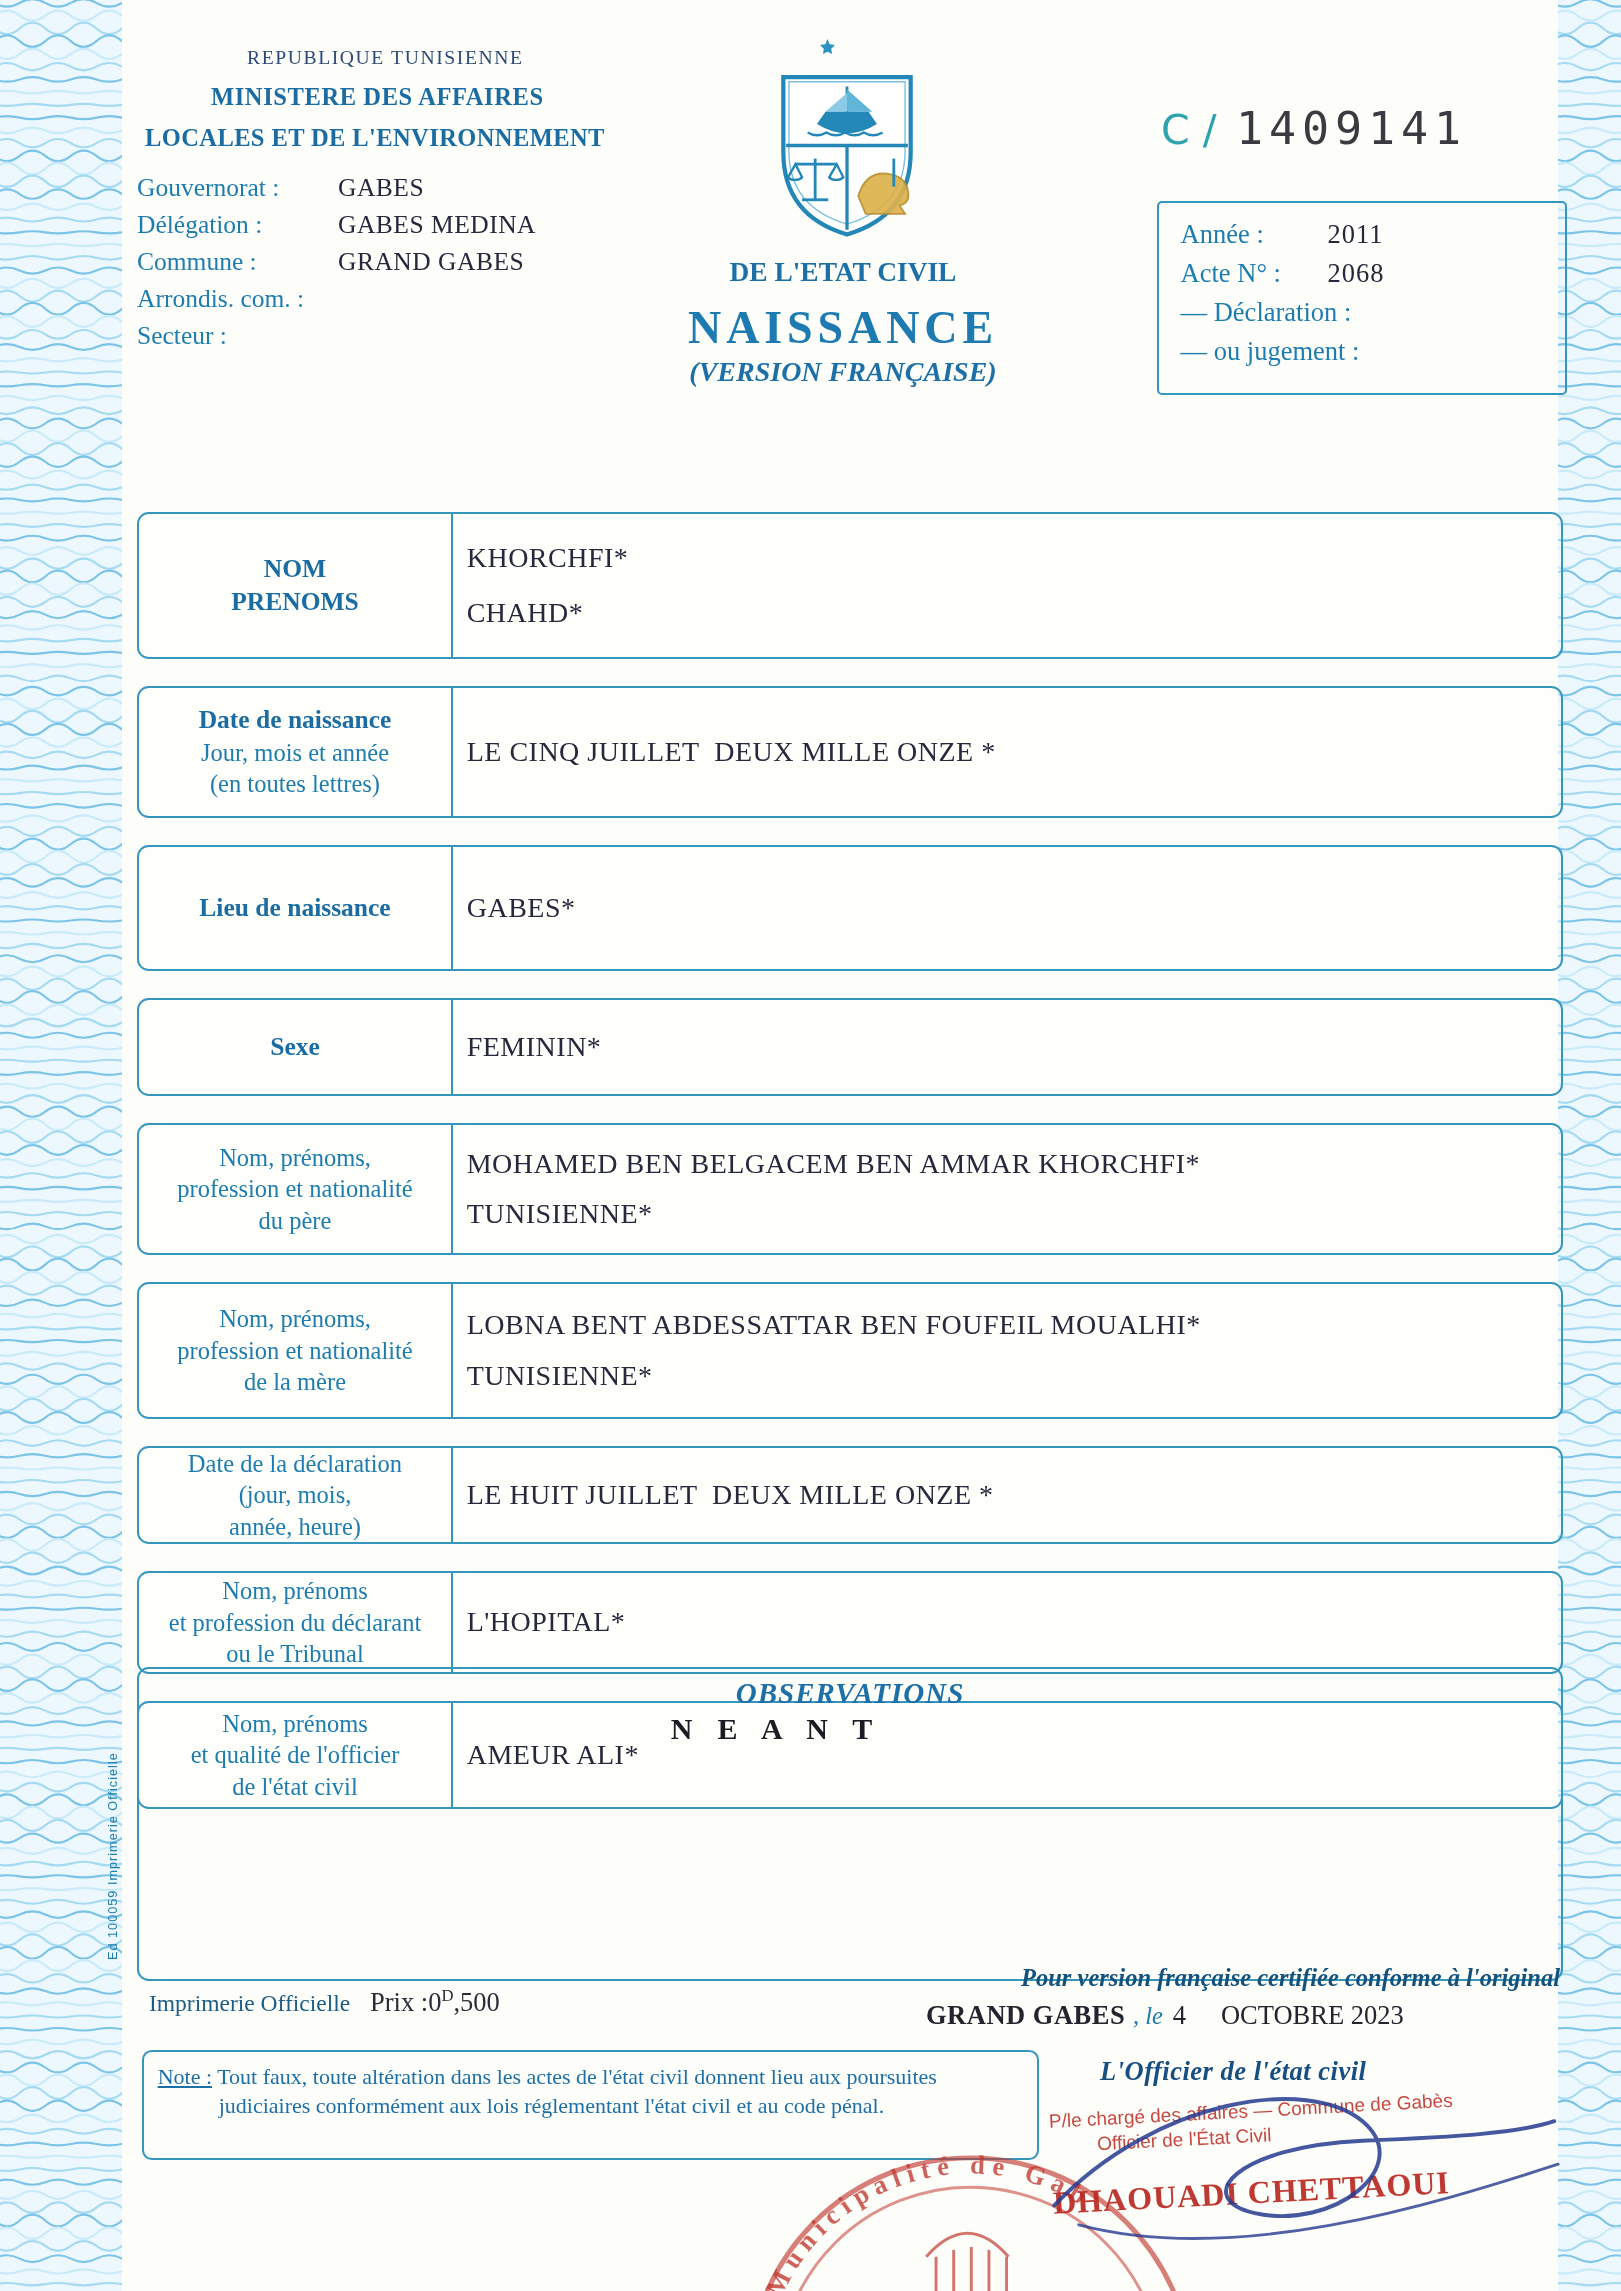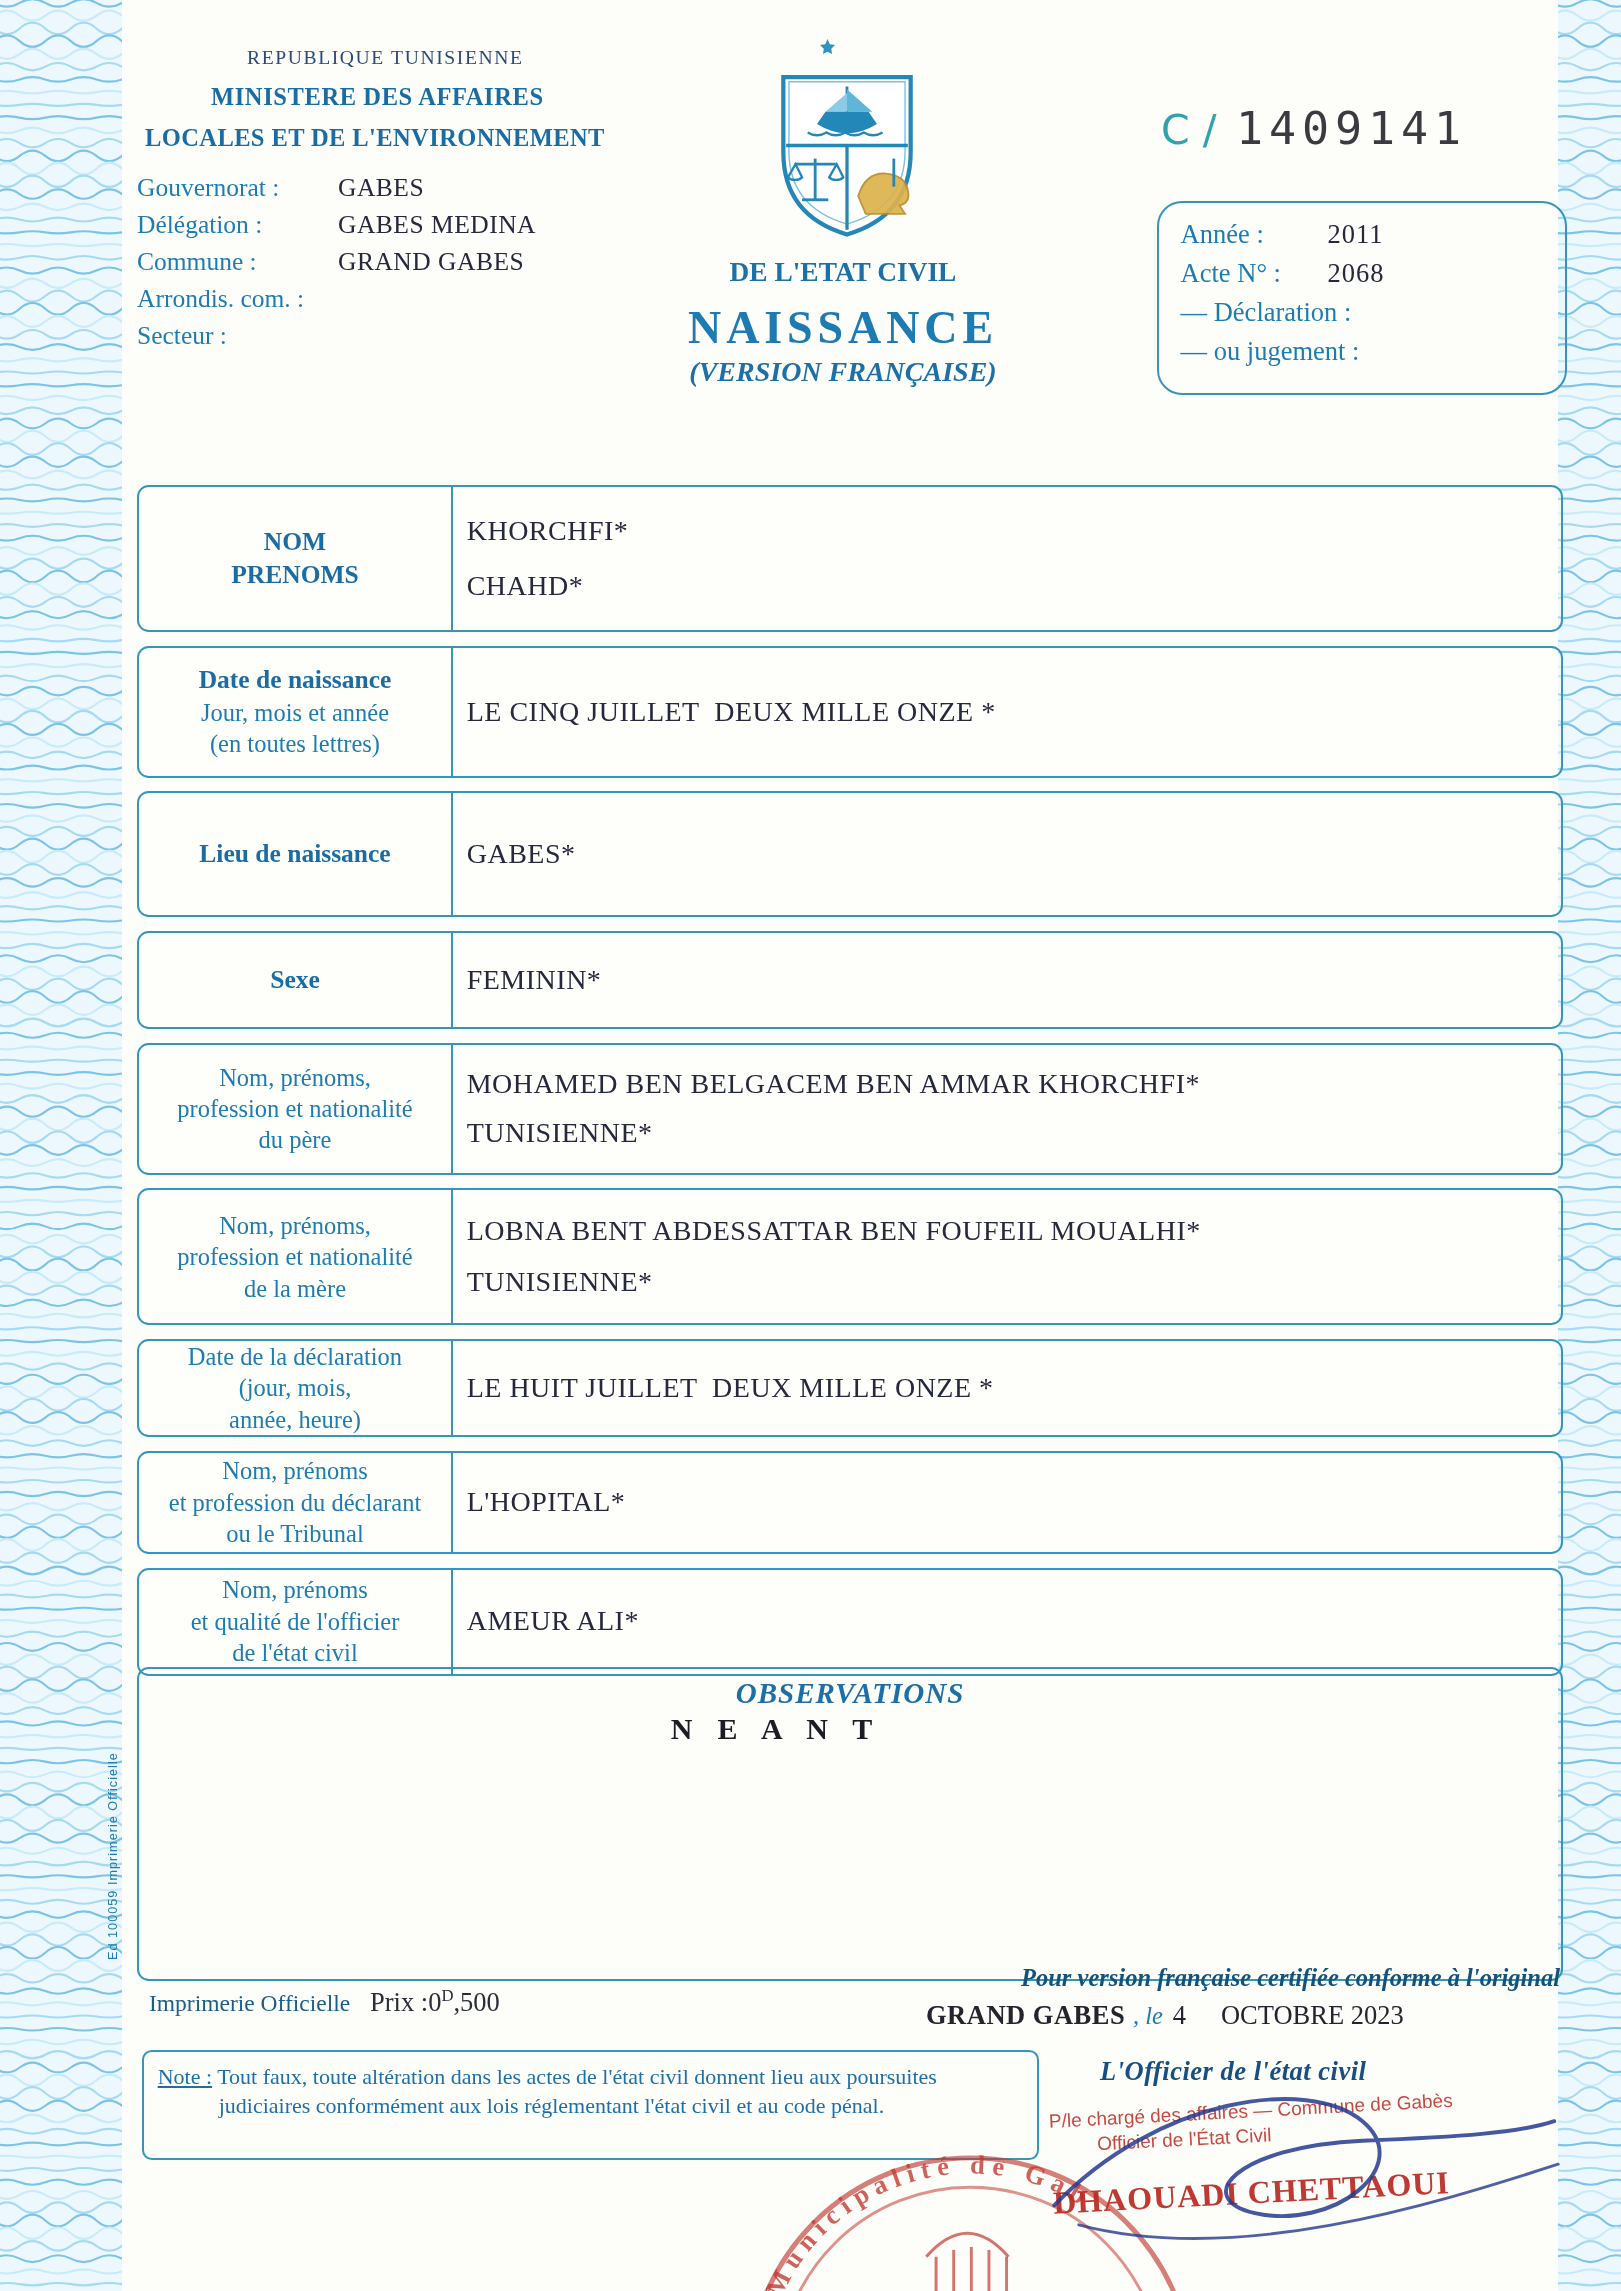--- a/index.html
+++ b/index.html
@@ -35,28 +35,28 @@
   .title1{font-size:37px;font-weight:bold;color:#1d6fa8;letter-spacing:1px;line-height:1.1;}
   .title2{font-size:27.4px;font-weight:bold;color:#1d6fa8;line-height:1.15;}
   .title3{font-size:46px;font-weight:bold;color:#1e7bb2;letter-spacing:4.9px;margin-top:15.7px;line-height:1.05;}
   .title4{font-size:28px;font-weight:bold;font-style:italic;color:#1d6fa8;margin-top:3.9px;}
 
   .serial{position:absolute;left:1161px;top:90px;display:flex;align-items:baseline;}
   .serial-prefix{font-size:41px;color:#2fa3ad;font-family:"DejaVu Sans",sans-serif;}
   .serial-number{font-size:45px;color:#3a3b40;font-family:"DejaVu Sans Mono",monospace;letter-spacing:5.9px;margin-left:19.6px;margin-top:12px;}
 
   .acte-box{position:absolute;left:1157px;top:201px;width:410px;height:194px;
-    border:2.9px solid var(--border_teal);border-radius:25px;box-sizing:border-box;padding:15.7px 21.6px;}
+    border:2.9px solid var(--border_teal);border-radius:5px;box-sizing:border-box;padding:15.7px 21.6px;}
   .acte-line{display:flex;height:39px;align-items:flex-start;font-size:26.5px;}
   .acte-label{color:var(--accent_teal);min-width:147px;}
   .acte-value{color:var(--value_ink);letter-spacing:1px;}
 
   
   .rows{position:absolute;left:137px;top:485px;width:1426px;}
-  .t-row{display:flex;border:2.5px solid var(--border_teal);border-radius:11.8px;margin-bottom:13.7px;box-sizing:border-box;background:rgba(255,255,255,.35);}
+  .t-row{display:flex;border:2.5px solid var(--border_teal);border-radius:11.8px;margin-bottom:13.7px;box-sizing:border-box;background:rgba(255,255,255,.35);margin-top:27px;}
   .t-label{width:314px;border-right:2.5px solid var(--border_teal);display:flex;flex-direction:column;
     justify-content:center;align-items:center;text-align:center;padding:3.9px 9.8px;box-sizing:border-box;}
   .lbl-line{font-size:24.5px;color:var(--accent_teal);line-height:1.28;}
   .lbl-line.b{font-weight:bold;font-size:25.5px;color:var(--header_blue);}
   .t-value{flex:1;display:flex;flex-direction:column;justify-content:space-evenly;padding:5.9px 7.8px 5.9px 13.7px;box-sizing:border-box;}
   .val-line{font-size:28px;color:var(--value_ink);letter-spacing:0.5px;white-space:pre-wrap;line-height:1.15;}
 
   .obs-box{position:absolute;left:137px;top:1667px;width:1426px;height:314px;
     border:2.5px solid var(--border_teal);border-radius:11.8px;box-sizing:border-box;}
   .obs-title{margin-top:7.8px;text-align:center;font-size:29px;font-weight:bold;font-style:italic;color:#1d6fa8;letter-spacing:1px;}

